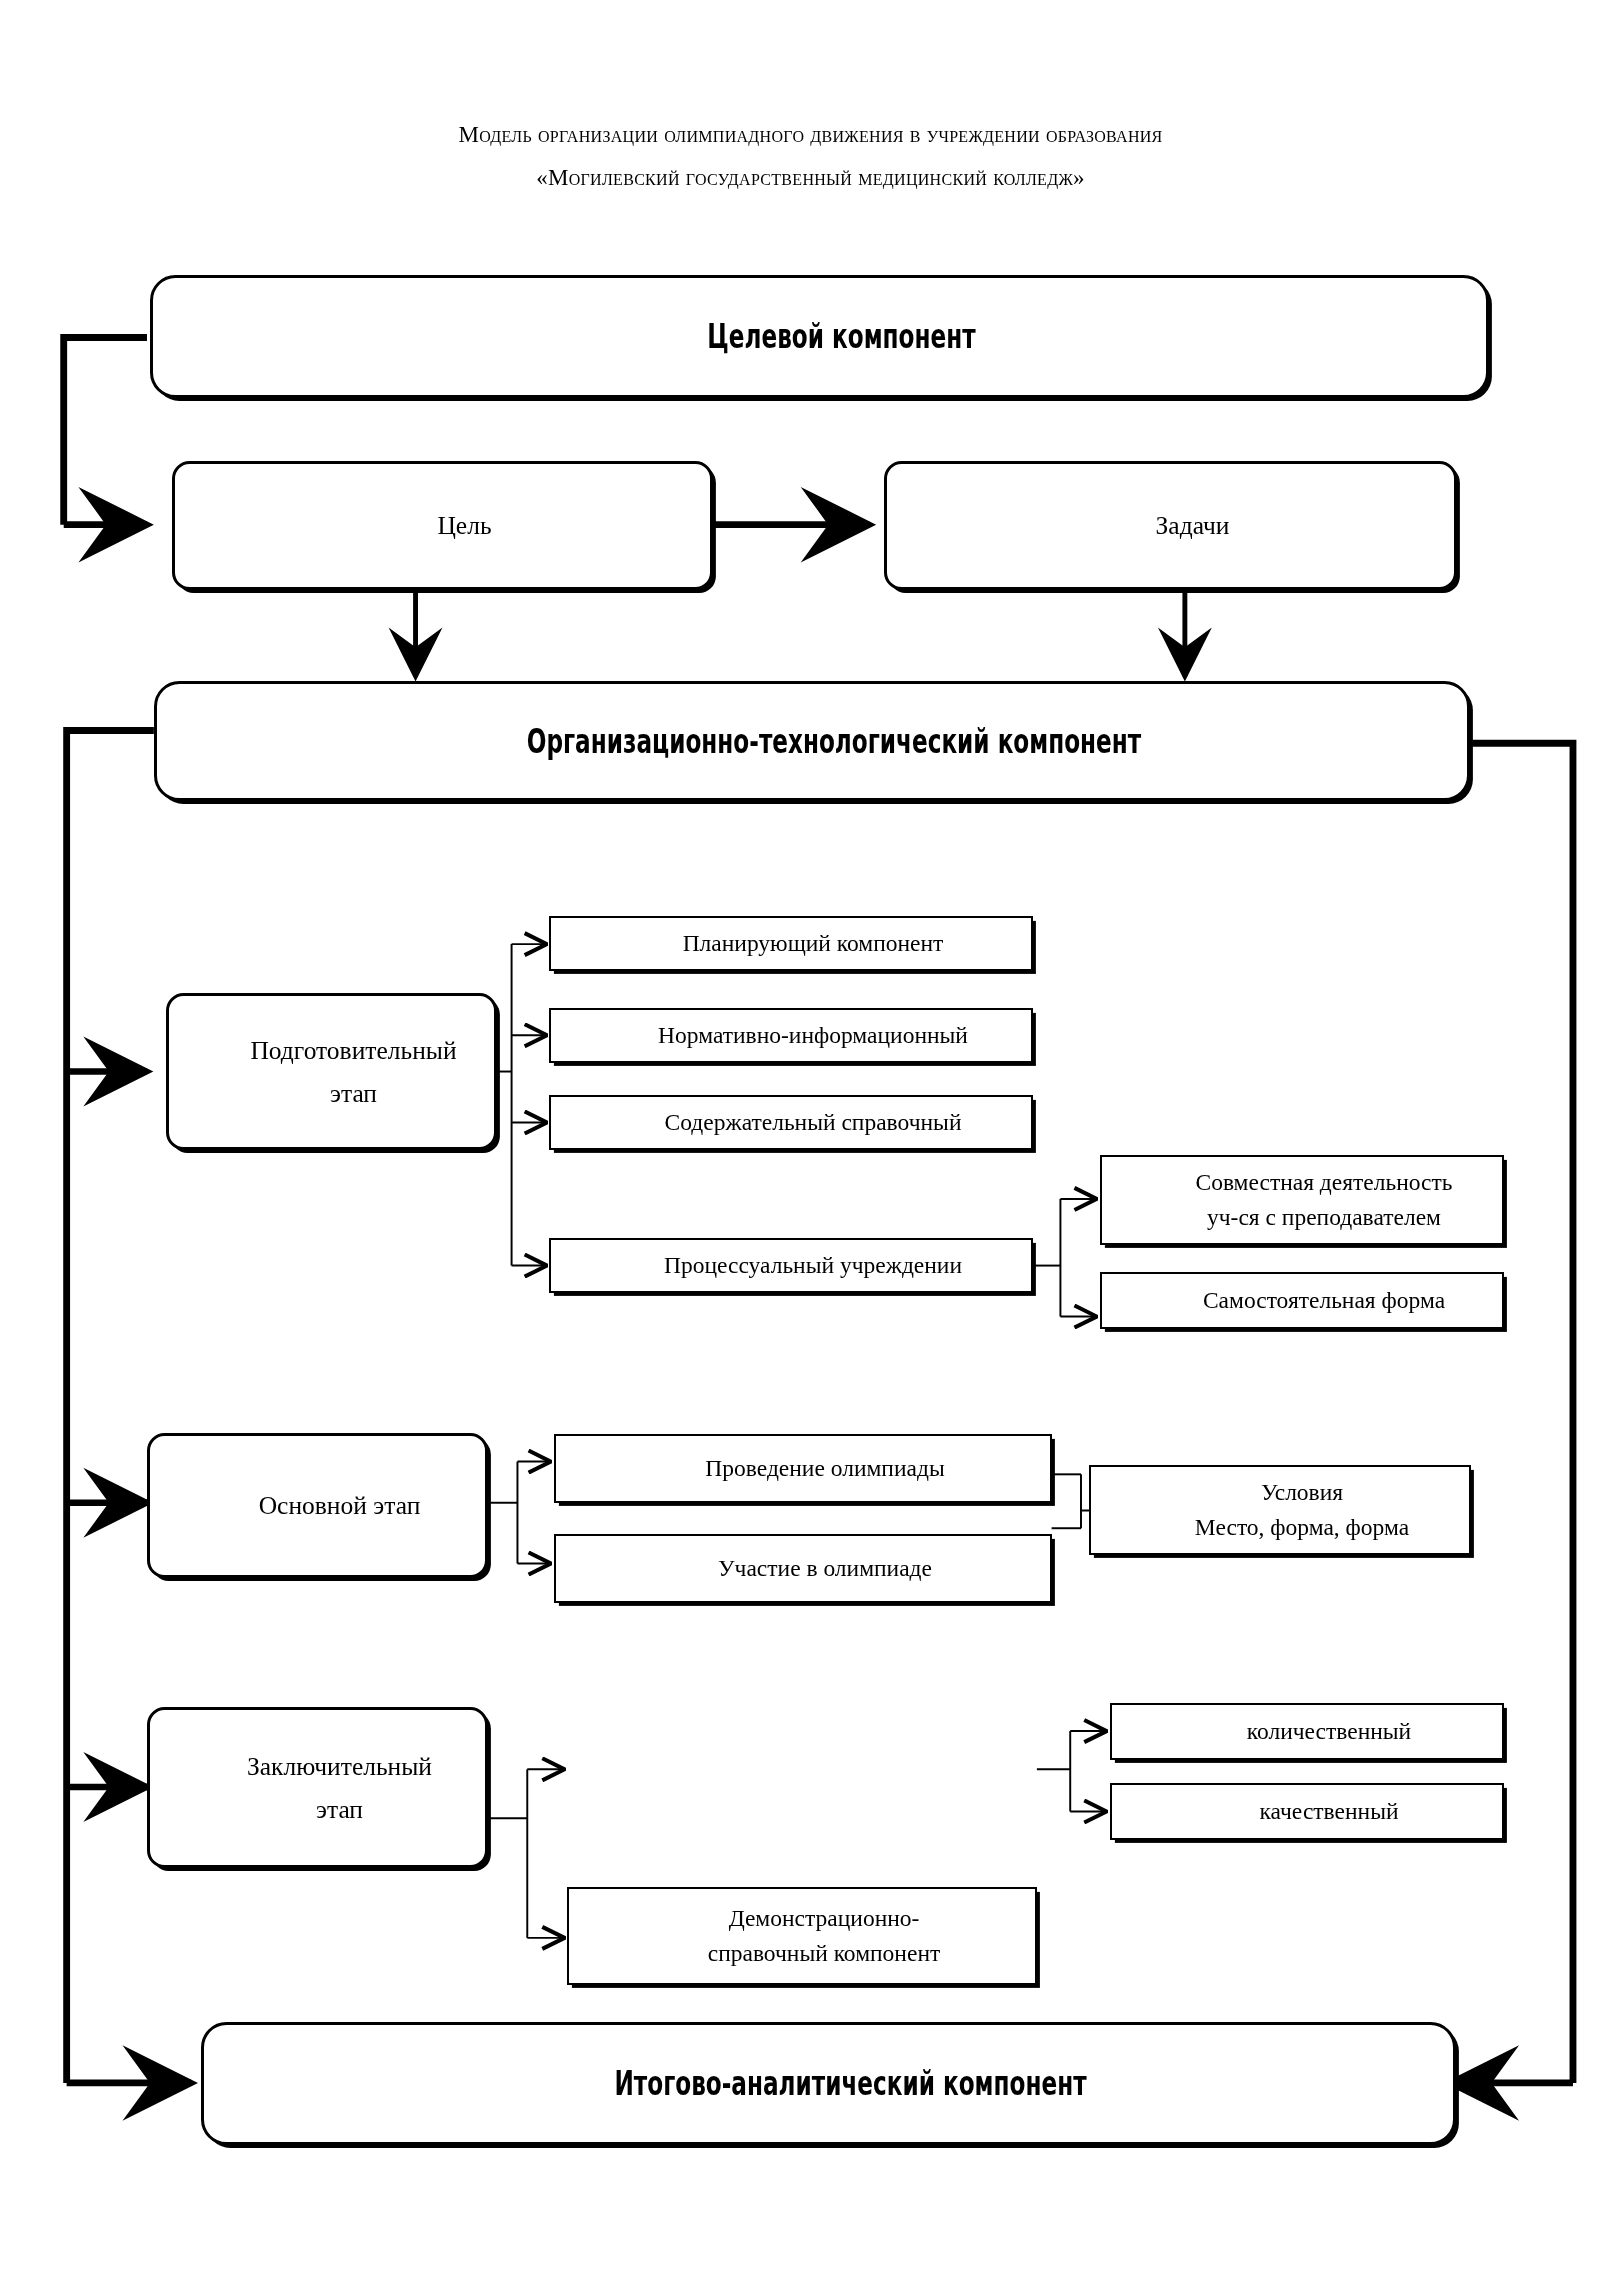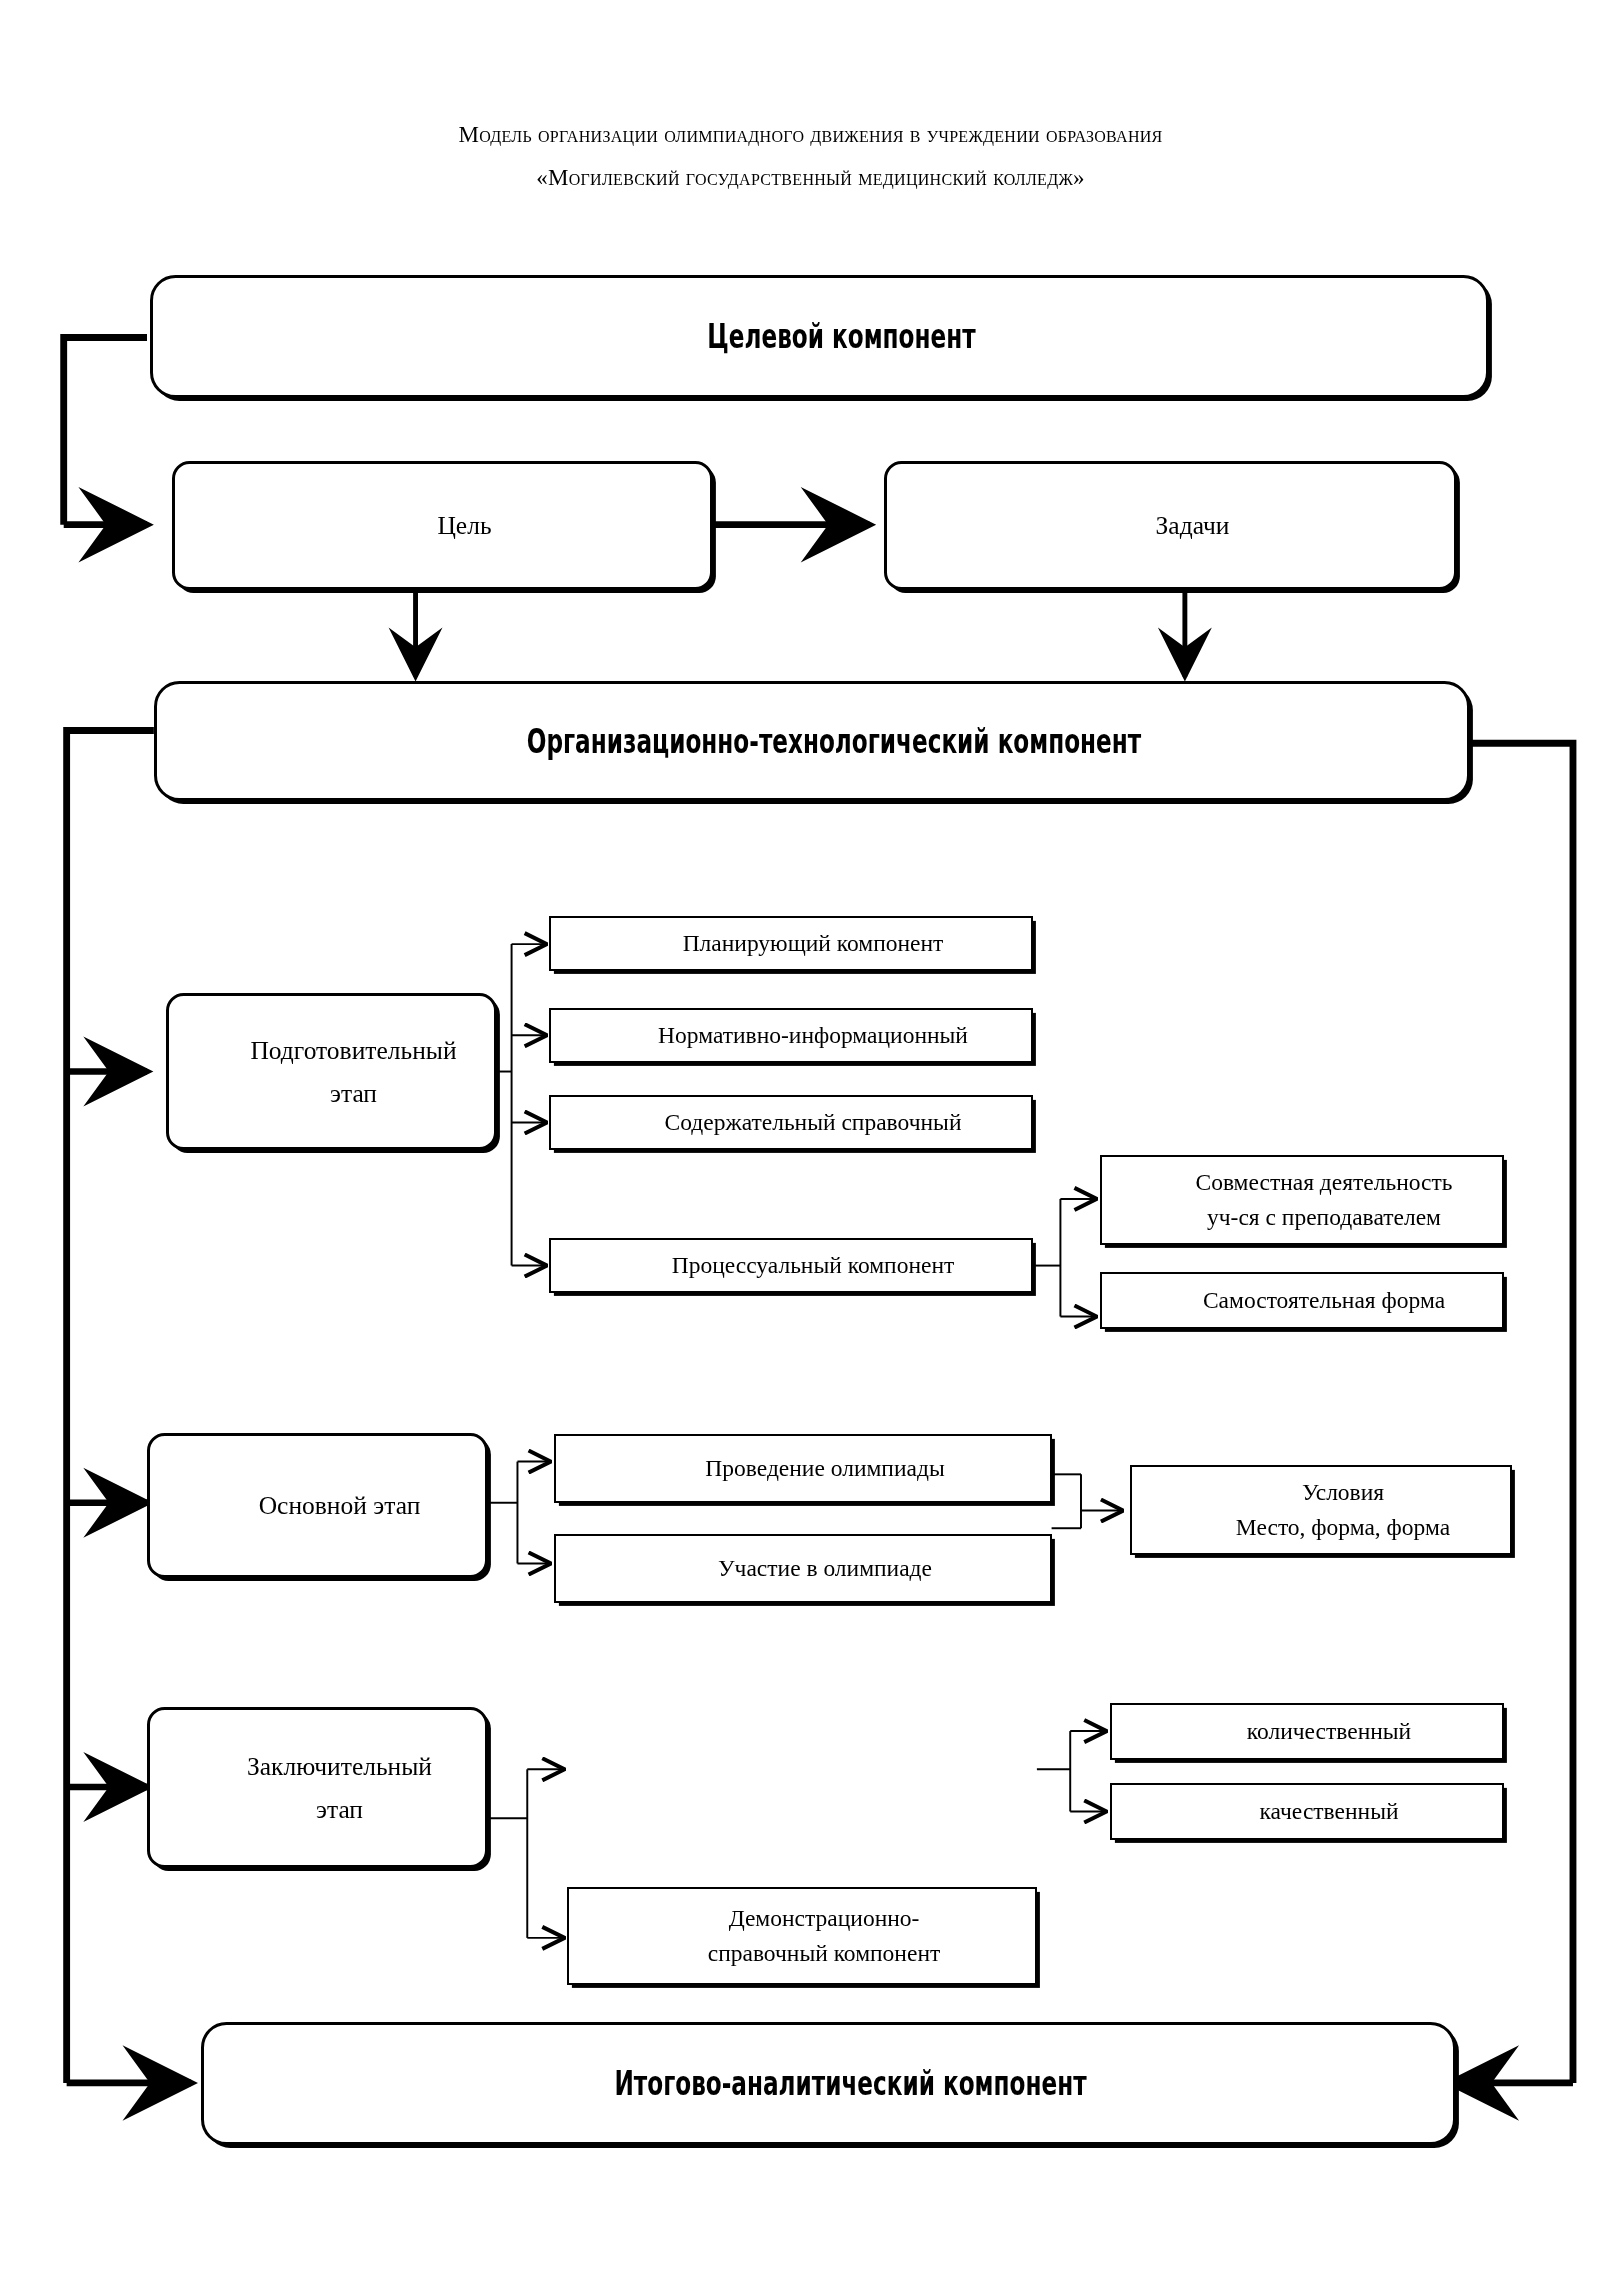--- a/index.html
+++ b/index.html
@@ -184,21 +184,21 @@
 
   <div class="node rect shadow" style="left:549px;top:1008px;width:484px;height:55px;">
     <span class="lbl">Нормативно-информационный</span>
   </div>
 
   <div class="node rect shadow" style="left:549px;top:1095px;width:484px;height:55px;">
     <span class="lbl">Содержательный справочный</span>
   </div>
 
   <div class="node rect shadow" style="left:549px;top:1238px;width:484px;height:55px;">
-    <span class="lbl">Процессуальный компонент</span>
+    <span class="lbl">Процессуальный учреждении</span>
   </div>
 
   <div class="node rect two shadow" style="left:1100px;top:1155px;width:404px;height:90px;">
     <span class="lbl">
       <span>Совместная деятельность</span><br>
       <span>уч-ся с преподавателем</span>
     </span>
   </div>
 
   <div class="node rect shadow" style="left:1100px;top:1272px;width:404px;height:57px;">
@@ -210,21 +210,21 @@
   </div>
 
   <div class="node rect shadow" style="left:554px;top:1434px;width:498px;height:69px;">
     <span class="lbl">Проведение олимпиады</span>
   </div>
 
   <div class="node rect shadow" style="left:554px;top:1534px;width:498px;height:69px;">
     <span class="lbl">Участие в олимпиаде</span>
   </div>
 
-  <div class="node rect two shadow" style="left:1130px;top:1465px;width:382px;height:90px;">
+  <div class="node rect two shadow" style="left:1089px;top:1465px;width:382px;height:90px;">
     <span class="lbl">
       <span>Условия</span><br>
       <span>Место, форма, форма</span>
     </span>
   </div>
 
   <div class="node round shadow" style="left:147px;top:1707px;width:341px;height:161px;">
     <span class="lbl">
       <span>Заключительный</span><br>
       <span>этап</span>

